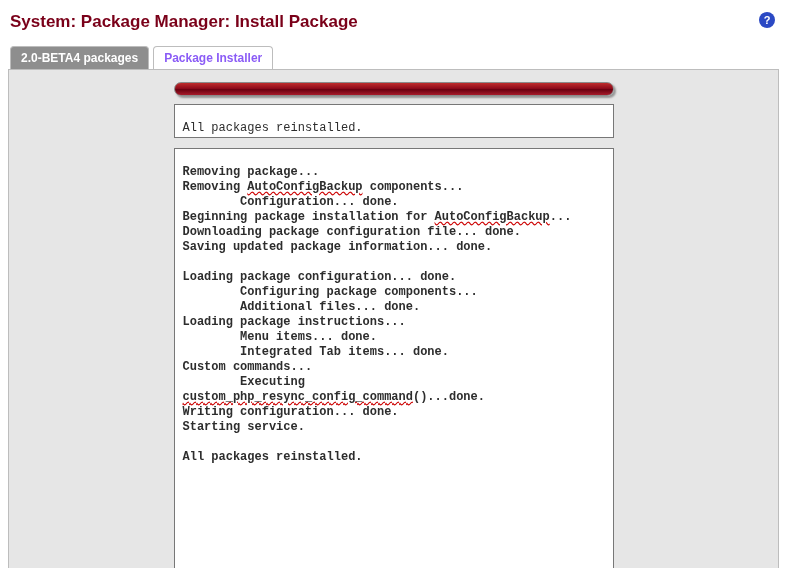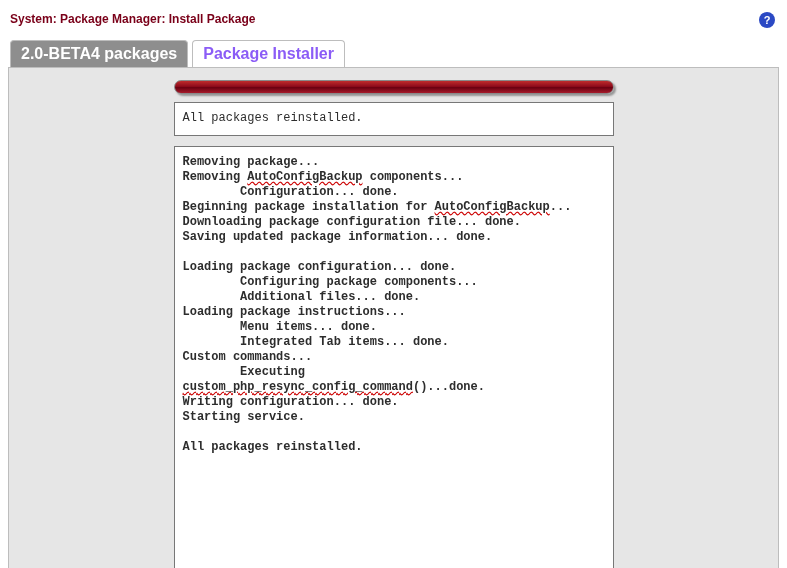--- a/index.html
+++ b/index.html
@@ -9,21 +9,21 @@
     font-family: Arial, "Helvetica Neue", Helvetica, sans-serif;
     background: #ffffff;
     width: 787px;
   }
   .header-row {
     display: flex;
     justify-content: space-between;
     align-items: flex-start;
   }
   h1.page-title {
-    font-size: 12px;
+    font-size: 17px;
     font-weight: bold;
     color: #7a0019;
     margin: 4px 0 14px 2px;
   }
   .help-icon {
     width: 16px; height: 16px;
     border-radius: 50%;
     background: #2b49c4;
     color: #ffffff;
     font-size: 11px;
@@ -34,21 +34,21 @@
     margin-right: 4px;
     cursor: pointer;
   }
   .tabs {
     display: flex;
     gap: 4px;
     padding-left: 2px;
   }
   .tab {
     padding: 4px 10px;
-    font-size: 16px;
+    font-size: 12px;
     font-weight: bold;
     border-radius: 4px 4px 0 0;
     border: 1px solid #bdbdbd;
     border-bottom: none;
     cursor: pointer;
   }
   .tab.inactive {
     background: #8e8e8e;
     color: #ffffff;
   }
@@ -76,21 +76,21 @@
     box-shadow: 2px 2px 2px rgba(0,0,0,0.35);
   }
   .status-box, .log-box {
     margin: 0 auto;
     width: 440px;
     background: #ffffff;
     border: 1px solid #777777;
     font-family: "Courier New", Courier, monospace;
     font-size: 12px;
     color: #2d2d2d;
-    padding: 8px 8px;
+    padding: 16px 8px;
     white-space: pre-wrap;
   }
   .status-box {
     height: 34px;
     margin-bottom: 10px;
   }
   .log-box {
     height: 518px;
     overflow: hidden;
     line-height: 1.25;

